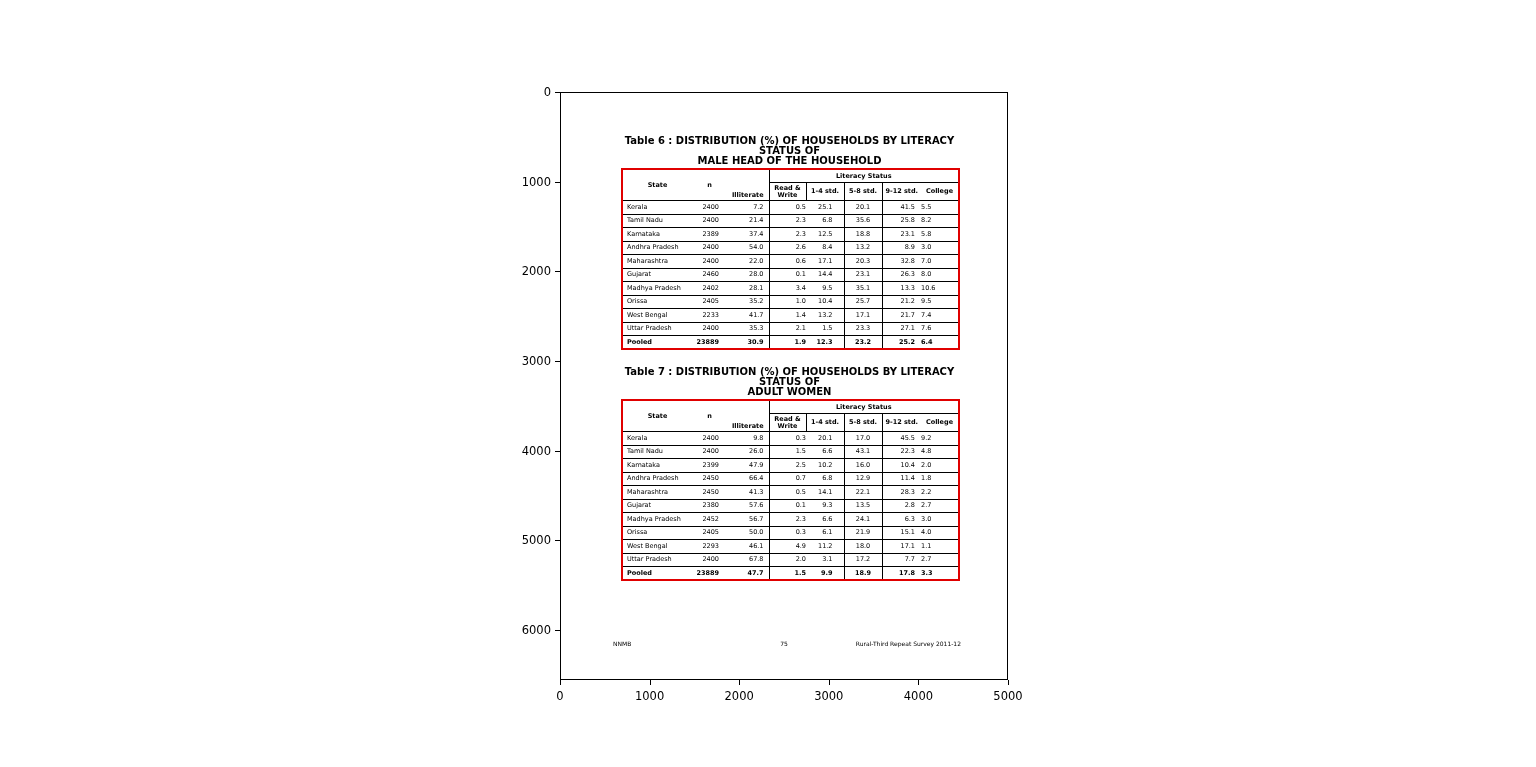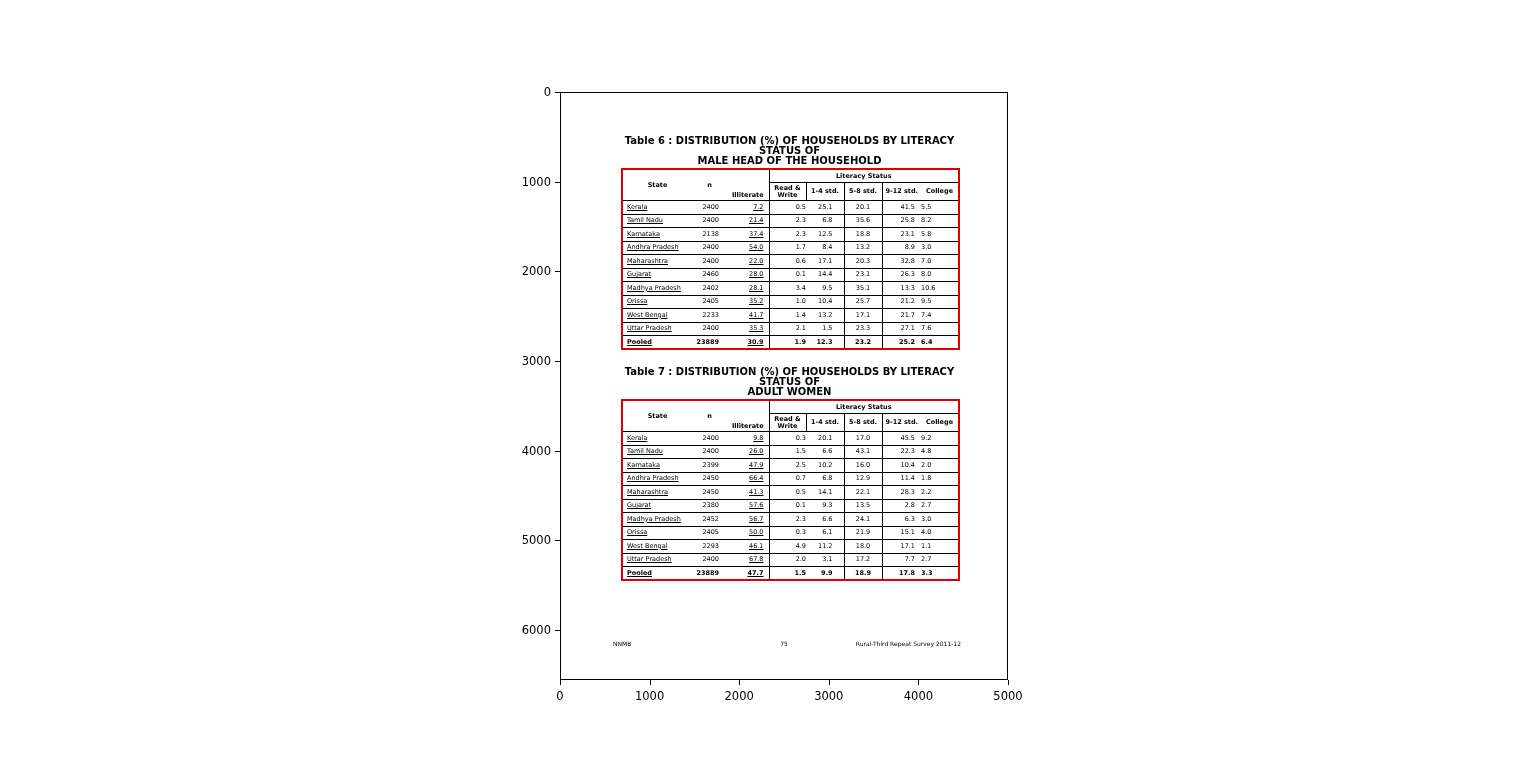--- a/index.html
+++ b/index.html
@@ -24,23 +24,23 @@
   }
   .doc-table th, .doc-table td { padding:0; margin:0; white-space:pre-line; overflow:hidden; }
   .doc-table th { font-weight:bold; text-align:center; vertical-align:middle; }
   .doc-table .span-hdr { border-bottom:1px solid #000; height:12px;margin-left:26px; }
   .doc-table .hdr2 th { height:17px; border-bottom:1px solid #000; }
   .doc-table th.low { vertical-align:bottom; padding-bottom:1px; }
   .doc-table .vr { border-right:1px solid #000; }
   .doc-table tr.body-row { height:13.5px; }
   .doc-table tr.body-row td { border-top:1px solid #000; vertical-align:middle; }
   .doc-table tr.pooled td { font-weight:bold; }
-  .c0 { text-align:left;  padding-left:4px !important;text-decoration:underline; }
+  .c0 { text-align:left;  padding-left:4px !important; }
   .c1 { text-align:right; padding-right:8px !important; }
-  .c2 { text-align:right; padding-right:5px !important;text-decoration:underline; }
+  .c2 { text-align:right; padding-right:5px !important; }
   .c3 { text-align:right; }
   .c4 { text-align:right; padding-right:11px !important; }
   .c5 { text-align:center; }
   .c6 { text-align:right; padding-right:6px !important; }
   .c7 { text-align:left; padding-right:4px !important; }
   .footer-text { font-size:6px; line-height:7px; }
 </style>
 </head>
 <body>
 
@@ -100,33 +100,33 @@
                   <td class="c1">2400</td>
                   <td class="c2 vr">21.4</td>
                   <td class="c3">2.3</td>
                   <td class="c4 vr">6.8</td>
                   <td class="c5 vr">35.6</td>
                   <td class="c6">25.8</td>
                   <td class="c7">8.2</td>
                 </tr>
                 <tr class="body-row">
                   <td class="c0">Karnataka</td>
-                  <td class="c1">2138</td>
+                  <td class="c1">2389</td>
                   <td class="c2 vr">37.4</td>
                   <td class="c3">2.3</td>
                   <td class="c4 vr">12.5</td>
                   <td class="c5 vr">18.8</td>
                   <td class="c6">23.1</td>
                   <td class="c7">5.8</td>
                 </tr>
                 <tr class="body-row">
                   <td class="c0">Andhra Pradesh</td>
                   <td class="c1">2400</td>
                   <td class="c2 vr">54.0</td>
-                  <td class="c3">1.7</td>
+                  <td class="c3">2.6</td>
                   <td class="c4 vr">8.4</td>
                   <td class="c5 vr">13.2</td>
                   <td class="c6">8.9</td>
                   <td class="c7">3.0</td>
                 </tr>
                 <tr class="body-row">
                   <td class="c0">Maharashtra</td>
                   <td class="c1">2400</td>
                   <td class="c2 vr">22.0</td>
                   <td class="c3">0.6</td>

